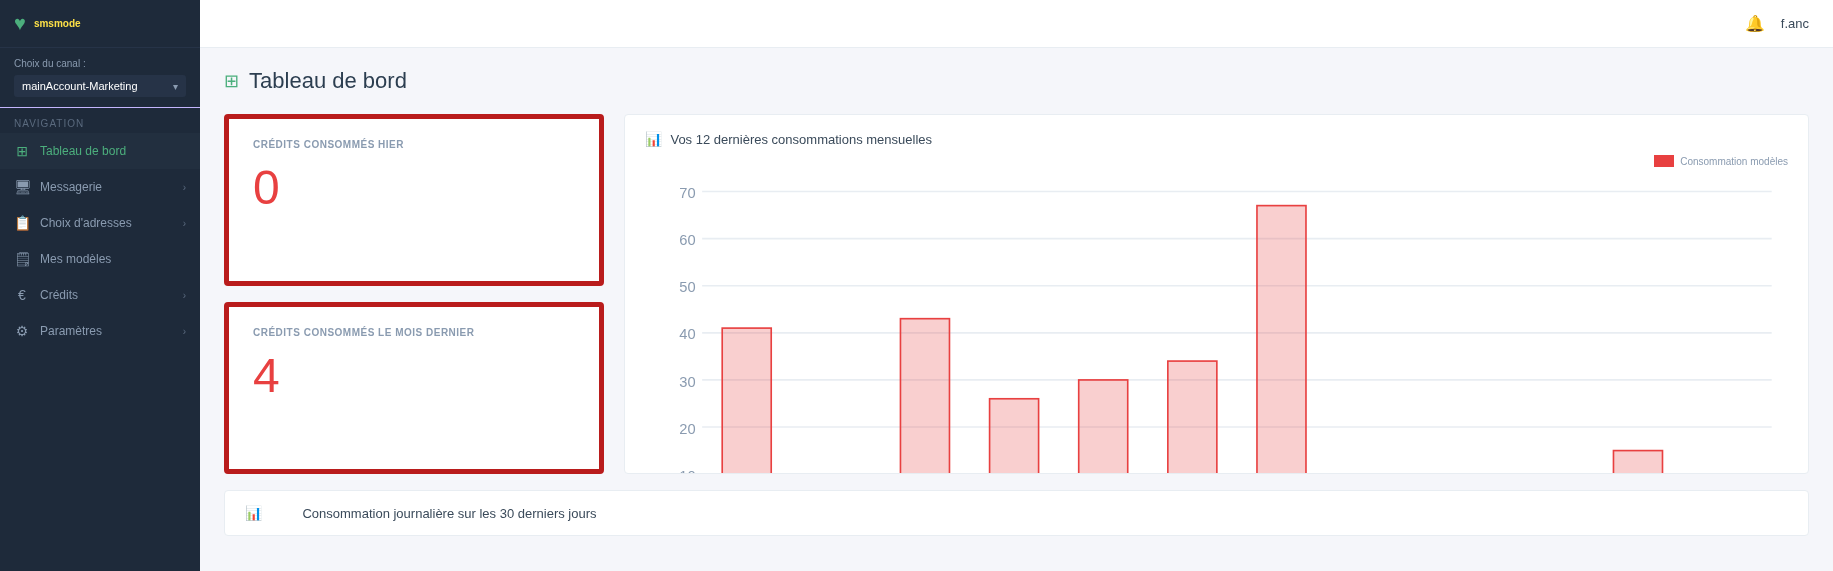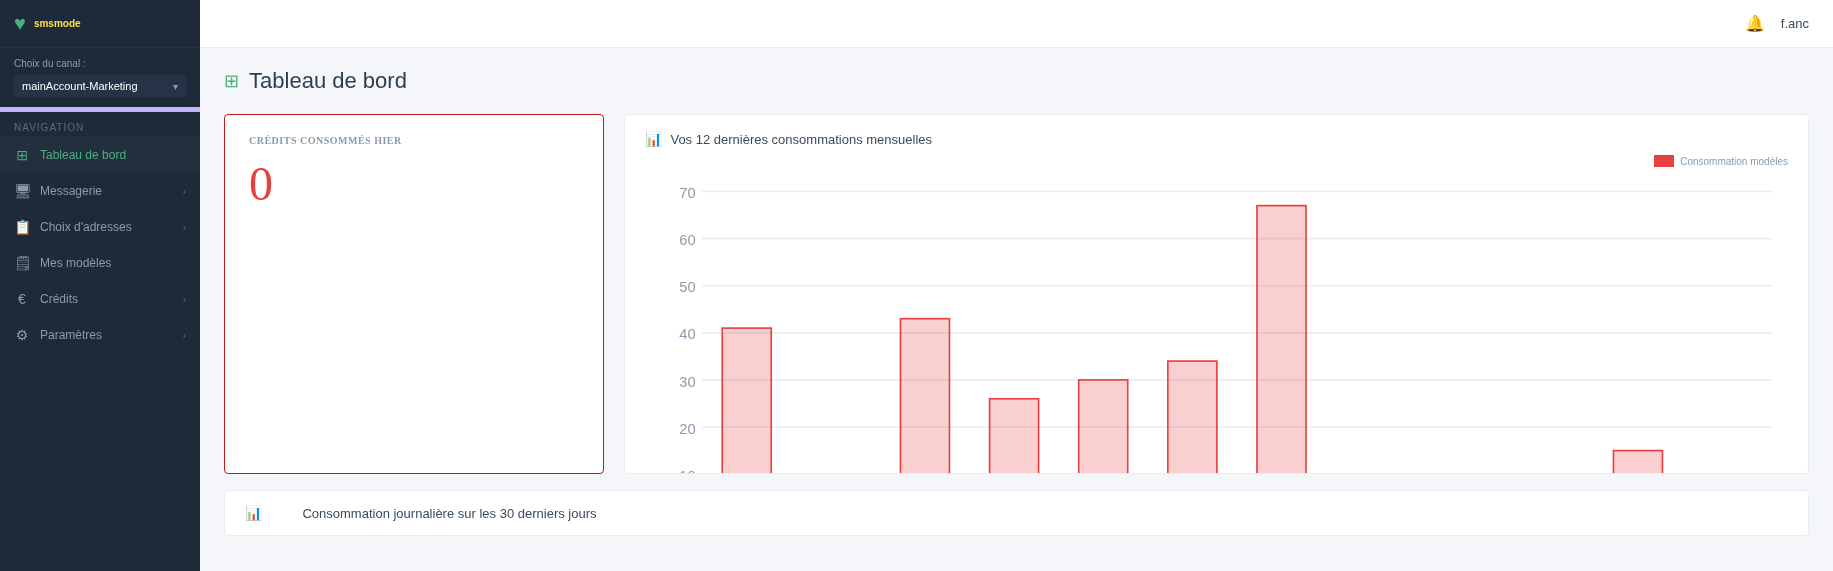--- a/index.html
+++ b/index.html
@@ -62,21 +62,21 @@
       color: #d4f0e4;
     }
 
     .balance-sub span {
       font-weight: 700;
       text-decoration: underline;
     }
 
     .sidebar-canal {
       padding: 10px 14px;
-      border-bottom: 5px solid #c4b5fd;
+      border-bottom: 1px solid #c4b5fd;
     }
 
     .canal-label {
       font-size: 10px;
       color: #8a9bb0;
       margin-bottom: 6px;
     }
 
     .canal-select-wrapper {
       position: relative;
@@ -212,25 +212,24 @@
     .cards-column {
       display: flex;
       flex-direction: column;
       gap: 16px;
       width: 380px;
       min-width: 380px;
     }
 
     .stat-card {
       background: #fff;
-      border: 1px solid #b91c1c;
+      border: 5px solid #b91c1c;
       border-radius: 4px;
       padding: 20px 24px;
       flex: 1;
-      font-family: Liberation Serif, serif;
     }
 
     .stat-card-label {
       font-size: 10px;
       font-weight: 700;
       color: #8a9bb0;
       text-transform: uppercase;
       letter-spacing: 0.5px;
       margin-bottom: 14px;
     }
@@ -409,20 +408,24 @@
 
     <div class="dashboard-grid">
 
       <div class="cards-column">
 
         <div class="stat-card">
           <div class="stat-card-label">CRÉDITS CONSOMMÉS HIER</div>
           <div class="stat-card-value">0</div>
         </div>
 
+        <div class="stat-card">
+          <div class="stat-card-label">CRÉDITS CONSOMMÉS LE MOIS DERNIER</div>
+          <div class="stat-card-value">4</div>
+        </div>
 
       </div>
 
       <div class="chart-container">
         <div class="chart-title-row">
           <span class="chart-title-icon">📊</span>
           <span class="chart-title-text">Vos 12 dernières consommations mensuelles</span>
         </div>
         <div class="chart-legend">
           <span class="legend-color"></span>

